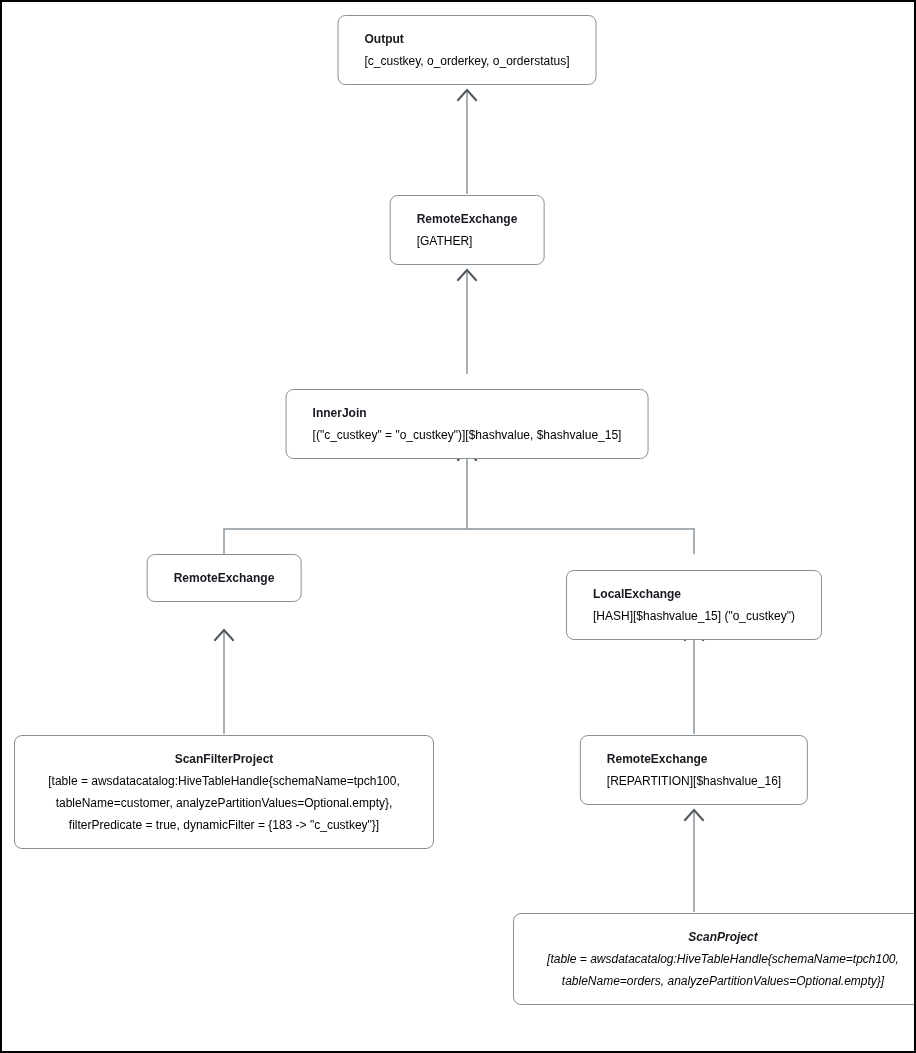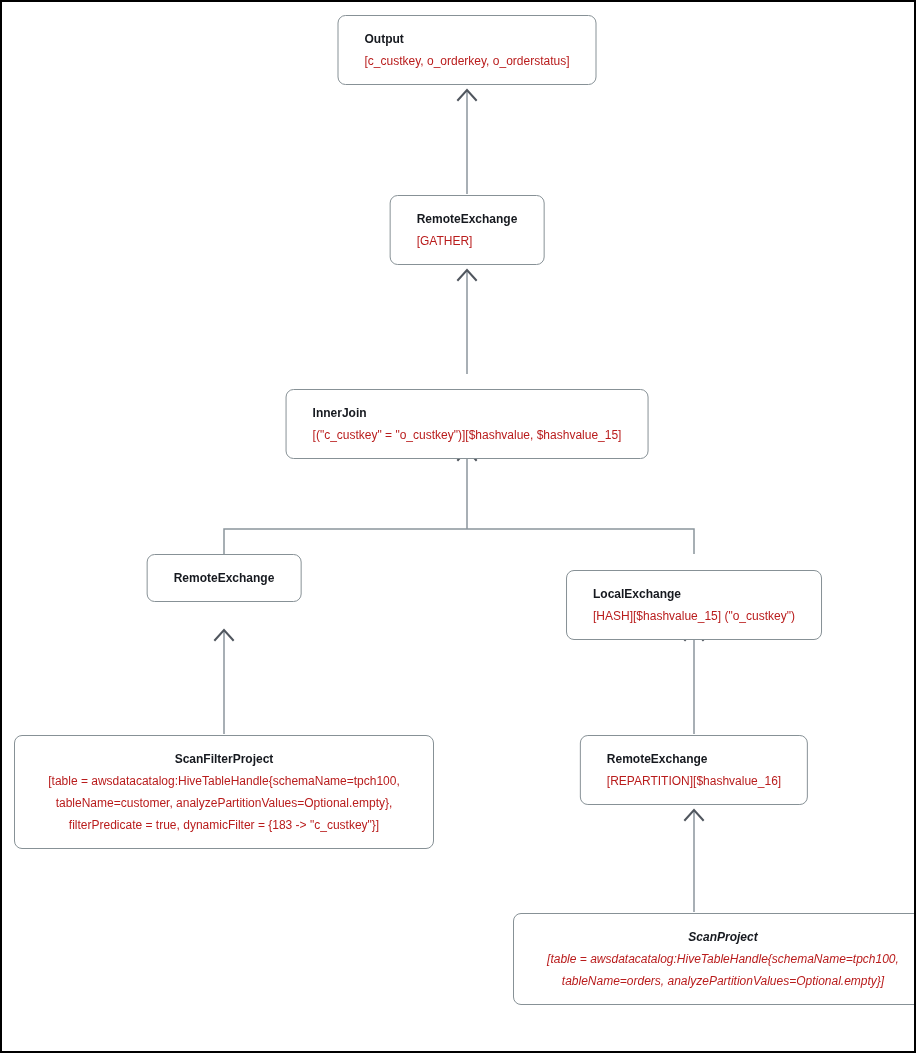--- a/index.html
+++ b/index.html
@@ -52,21 +52,21 @@
     width: 420px;
     white-space: normal;
     overflow-wrap: break-word;
     text-align: center;
   }
   .node-title {
     font-weight: 700;
     color: #16191f;
   }
   .node-sub {
-    color: #b91c1c;
+    color: #000000;
   }
 </style>
 </head>
 <body>
 
 <div class="canvas">
 
   <svg class="edges-svg" viewBox="0 0 916 1053" xmlns="http://www.w3.org/2000/svg">
 
     <g>

